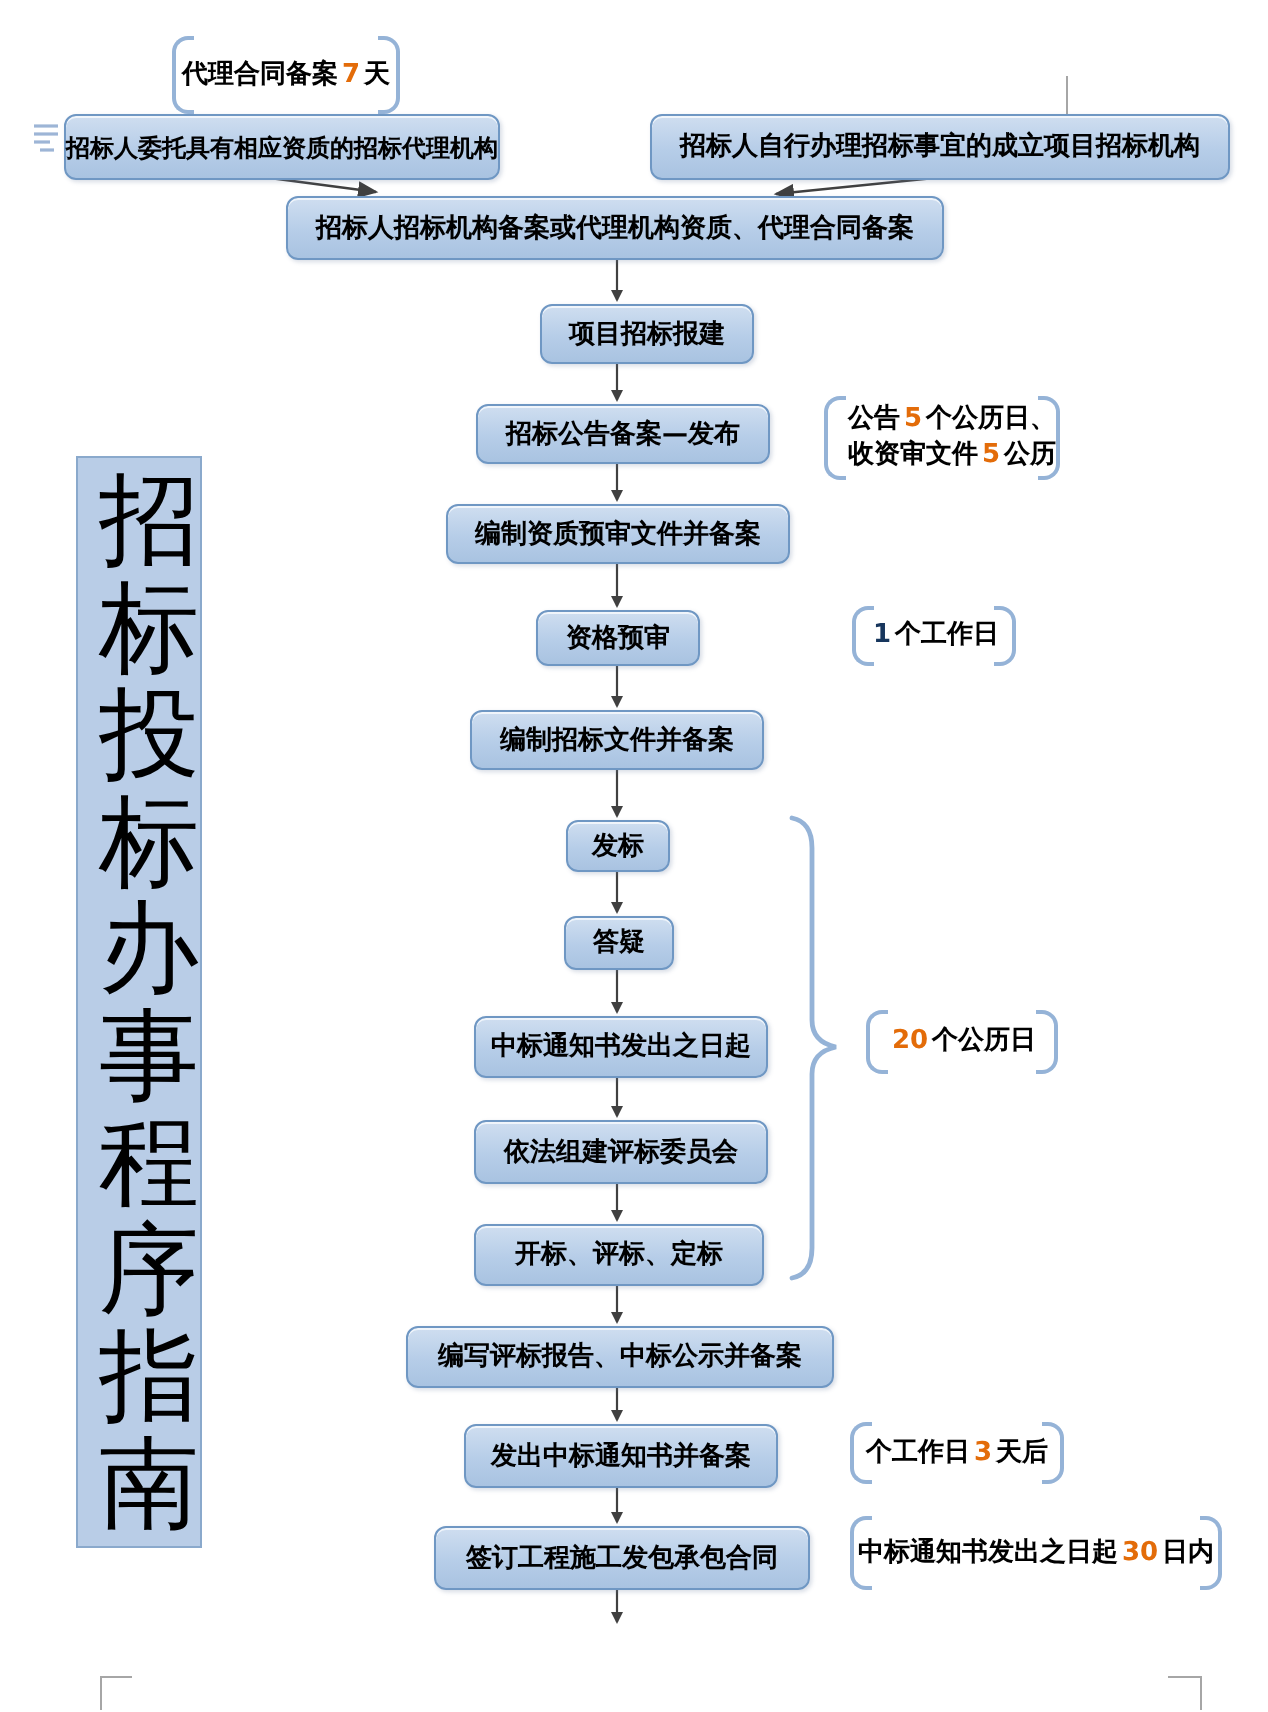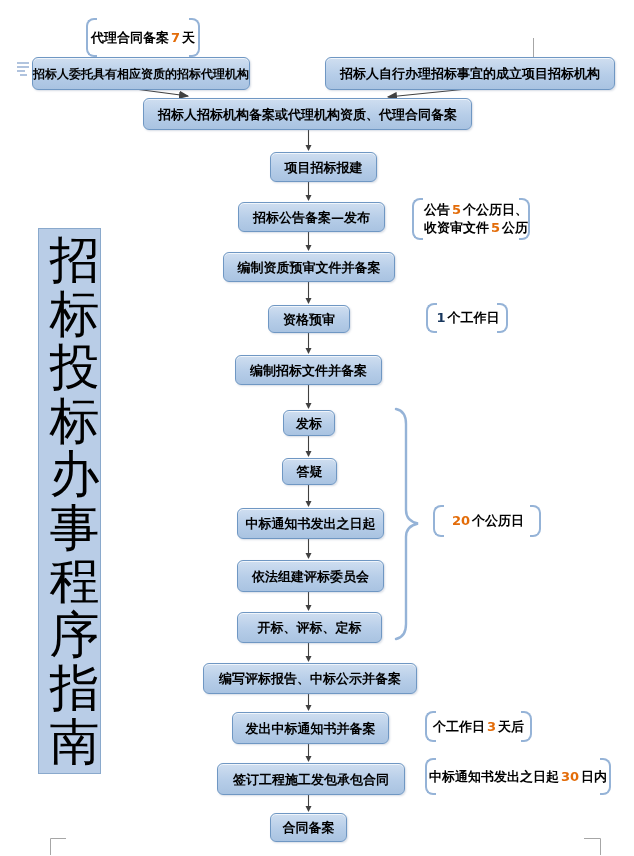--- a/index.html
+++ b/index.html
@@ -142,44 +142,41 @@
   </div>
   <div class="fbox" style="left:203px;top:663px;width:212px;height:29px;">
     <span>编写评标报告、中标公示并备案</span>
   </div>
   <div class="fbox" style="left:232px;top:712px;width:155px;height:30px;">
     <span>发出中标通知书并备案</span>
   </div>
   <div class="fbox" style="left:217px;top:763px;width:186px;height:30px;">
     <span>签订工程施工发包承包合同</span>
   </div>
-  <div class="fbox" style="left:270px;top:813px;width:75px;height:27px;">
-    <span>合同备案</span>
-  </div>
 
   <div class="ann" style="left:86px;top:18px;width:114px;height:39px;">
     <span class="brk brk-l"></span>
     <span class="txt"><span>代理合同备案</span><span class="num" style="color:#e36c09">7</span><span>天</span></span>
     <span class="brk brk-r"></span>
   </div>
 
   <div class="ann two-line" style="left:412px;top:198px;width:118px;height:42px;justify-content:center;">
     <span class="brk brk-l"></span>
     <span class="txt"><span>公告</span><span class="num" style="color:#e36c09">5</span><span>个公历日、</span></span>
     <span class="txt"><span>收资审文件</span><span class="num" style="color:#e36c09">5</span><span>公历</span></span>
     <span class="brk brk-r"></span>
   </div>
 
   <div class="ann" style="left:426px;top:303px;width:82px;height:30px;">
     <span class="brk brk-l"></span>
     <span class="txt"><span></span><span class="num" style="color:#17365d">1</span><span>个工作日</span></span>
     <span class="brk brk-r"></span>
   </div>
 
-  <div class="ann" style="left:433px;top:505px;width:108px;height:32px;">
+  <div class="ann" style="left:433px;top:505px;width:96px;height:32px;">
     <span class="brk brk-l"></span>
     <span class="txt"><span></span><span class="num" style="color:#e36c09">20</span><span>个公历日</span></span>
     <span class="brk brk-r"></span>
   </div>
 
   <div class="ann" style="left:425px;top:711px;width:107px;height:31px;">
     <span class="brk brk-l"></span>
     <span class="txt"><span>个工作日</span><span class="num" style="color:#e36c09">3</span><span>天后</span></span>
     <span class="brk brk-r"></span>
   </div>

